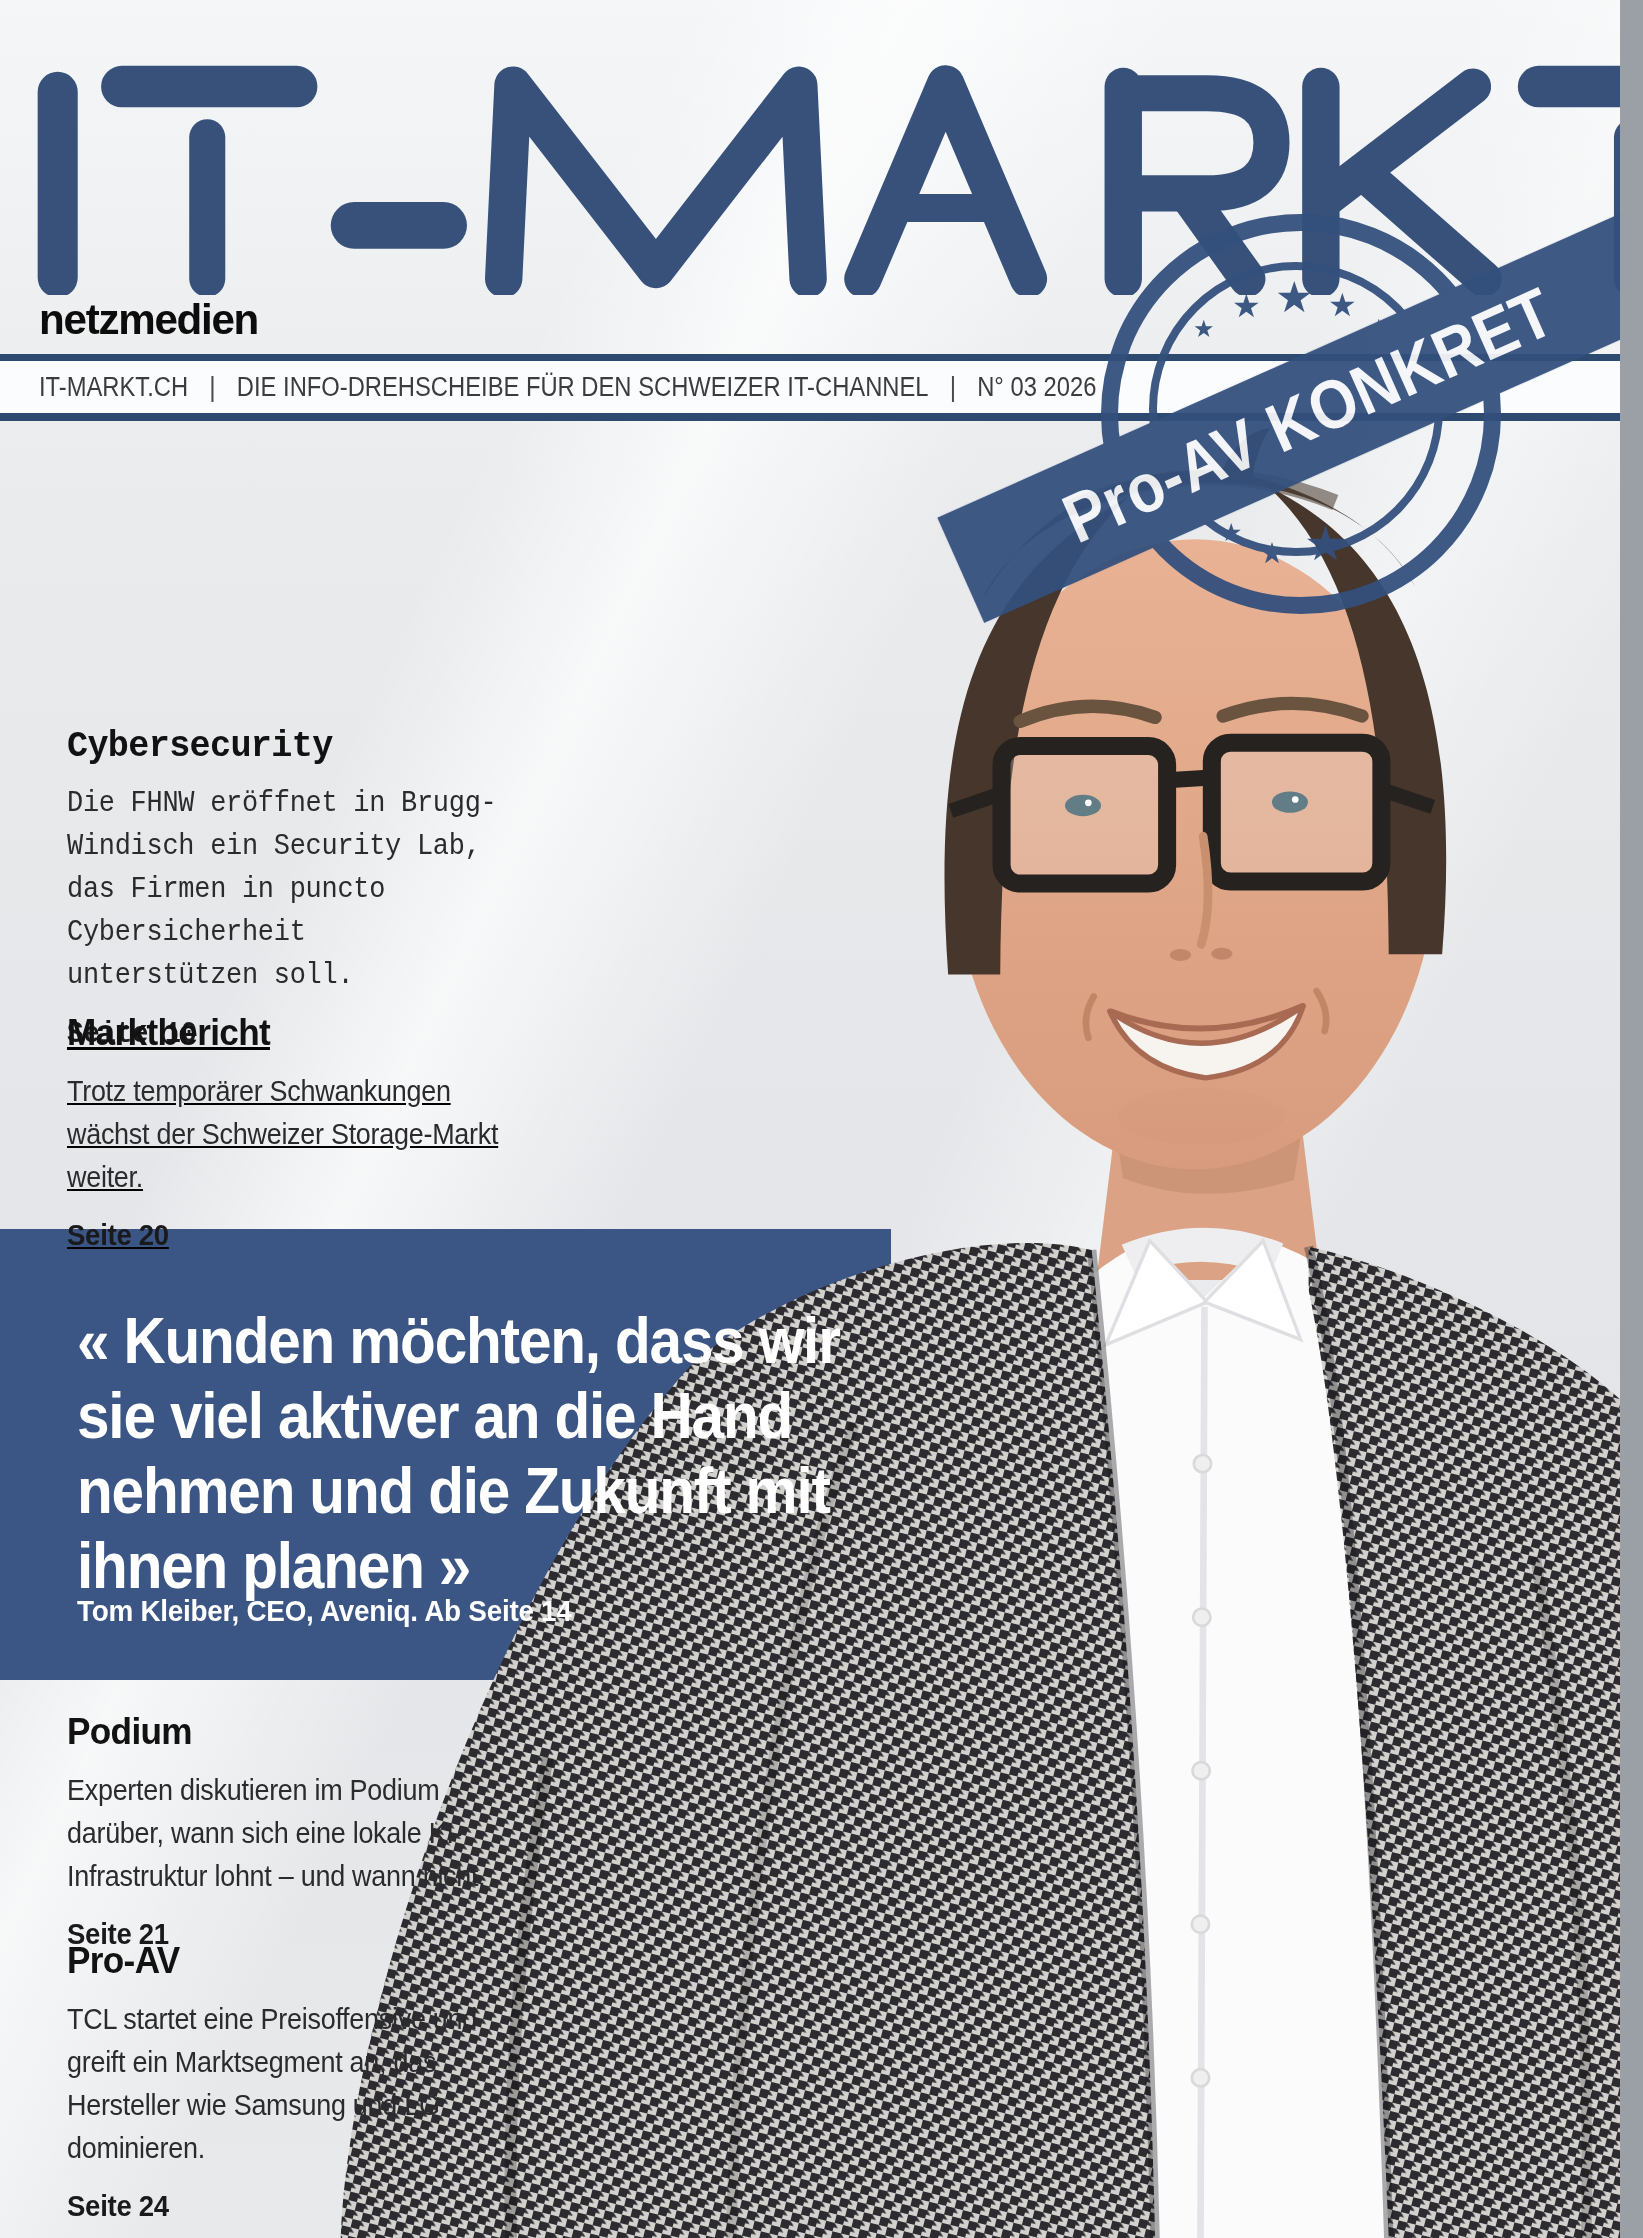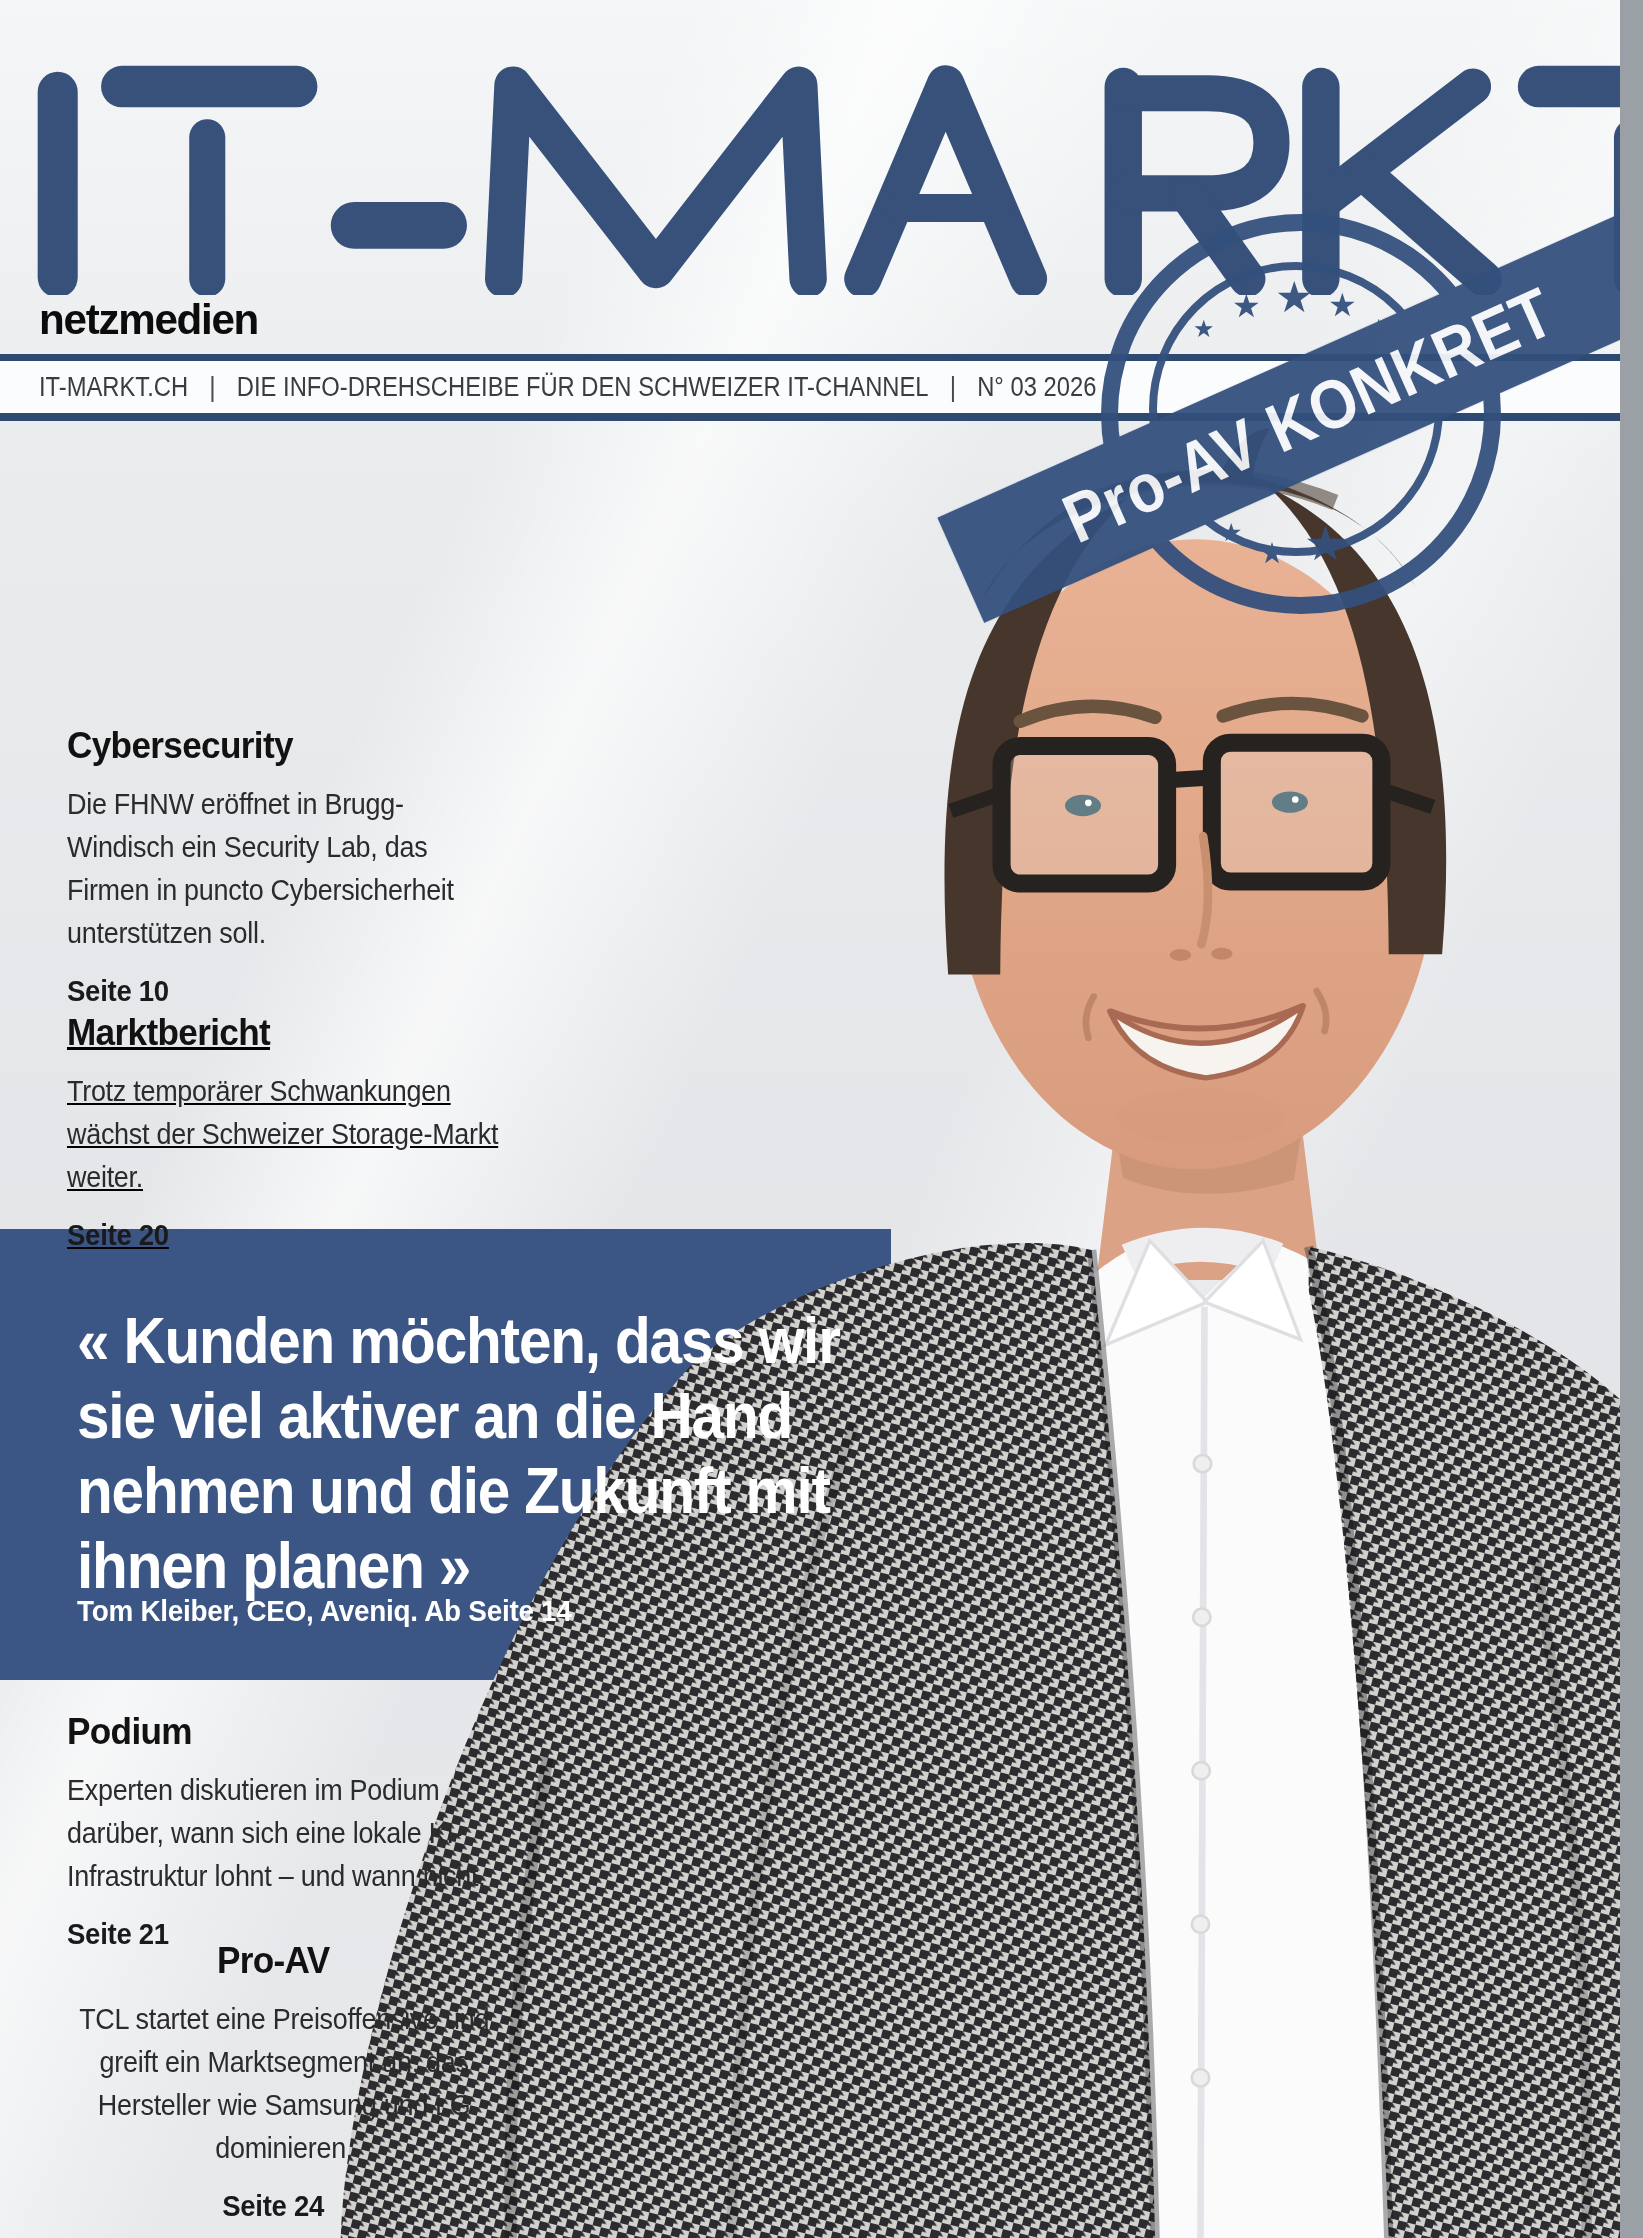--- a/index.html
+++ b/index.html
@@ -52,22 +52,22 @@
     letter-spacing:-0.7px; transform:scaleX(.95); transform-origin:left top;
   }
   .toc-section p{
     margin:0 0 20px 0; font-size:29px; line-height:1.48; color:#2b2b2d;
     letter-spacing:-0.3px; transform:scaleX(.93); transform-origin:left top; width:467px;
   }
   .toc-section .page-ref{
     font-size:29px; font-weight:700; color:#1a1a1c; letter-spacing:-0.3px;
     transform:scaleX(.95); transform-origin:left top;
   }
-  #sec-market{top:495px;} #sec-cyber{top:725px;} #sec-marktbericht{top:1012px;text-decoration:underline;}
-  #sec-podium{top:1711px;} #sec-proav{top:1940px;text-align:center;}
+  #sec-market{top:495px;} #sec-cyber{top:725px;font-family:Liberation Mono, monospace;} #sec-marktbericht{top:1012px;text-decoration:underline;}
+  #sec-podium{top:1711px;} #sec-proav{top:1940px;}
   
   .quote-box{position:absolute; left:0; top:1229px; width:891px; height:451px; background:#3b5584; z-index:1;}
   .quote-text{position:absolute; left:77px; top:1279px; width:1001px; z-index:6;margin-top:24px;}
   .quote-text .q-line{
     color:#ffffff; font-weight:700; font-size:65px; line-height:75px;
     letter-spacing:-1.3px; white-space:nowrap; transform:scaleX(.9); transform-origin:left top;
   }
   .quote-attrib{
     position:absolute; left:77px; top:1594px; z-index:6; color:#ffffff;
     font-weight:700; font-size:30px; letter-spacing:-0.3px; white-space:nowrap;

